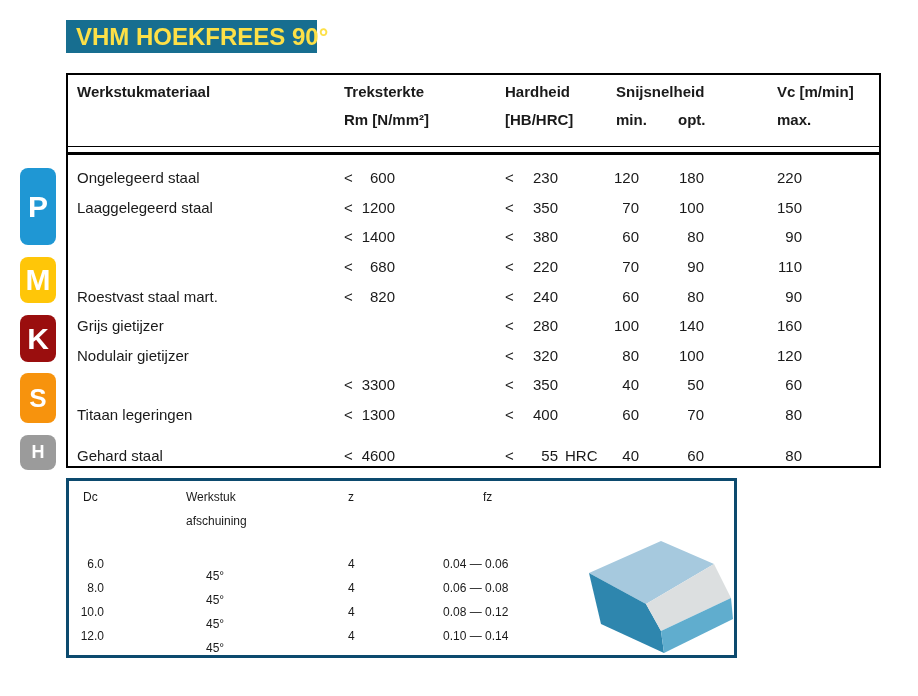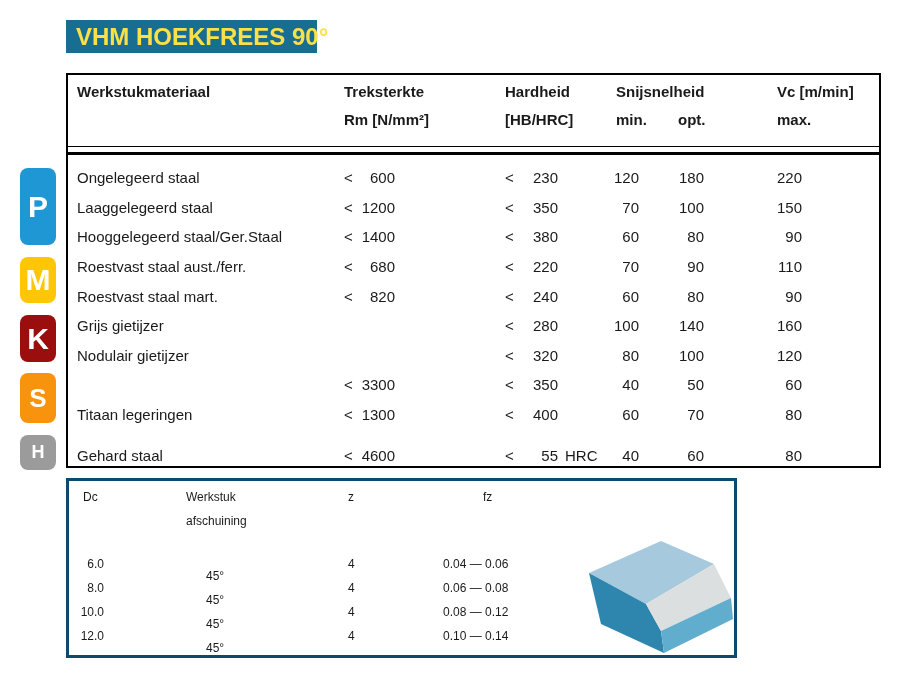--- a/index.html
+++ b/index.html
@@ -113,36 +113,34 @@
     <span class="hcell">
         <span>&lt;</span>
         <span>350</span>
       </span>
     <span class="hsuf"></span>
     <span class="vmin">70</span>
     <span class="vopt">100</span>
     <span class="vmax">150</span>
   </div>
   <div class="mrow" style="top:153px">
-    <span class="mat">Hooggelegeerd staal/Ger.Staal</span>
     <span class="tcell">
         <span>&lt;</span>
         <span>1400</span>
       </span>
     <span class="hcell">
         <span>&lt;</span>
         <span>380</span>
       </span>
     <span class="hsuf"></span>
     <span class="vmin">60</span>
     <span class="vopt">80</span>
     <span class="vmax">90</span>
   </div>
   <div class="mrow" style="top:183px">
-    <span class="mat">Roestvast staal aust./ferr.</span>
     <span class="tcell">
         <span>&lt;</span>
         <span>680</span>
       </span>
     <span class="hcell">
         <span>&lt;</span>
         <span>220</span>
       </span>
     <span class="hsuf"></span>
     <span class="vmin">70</span>

